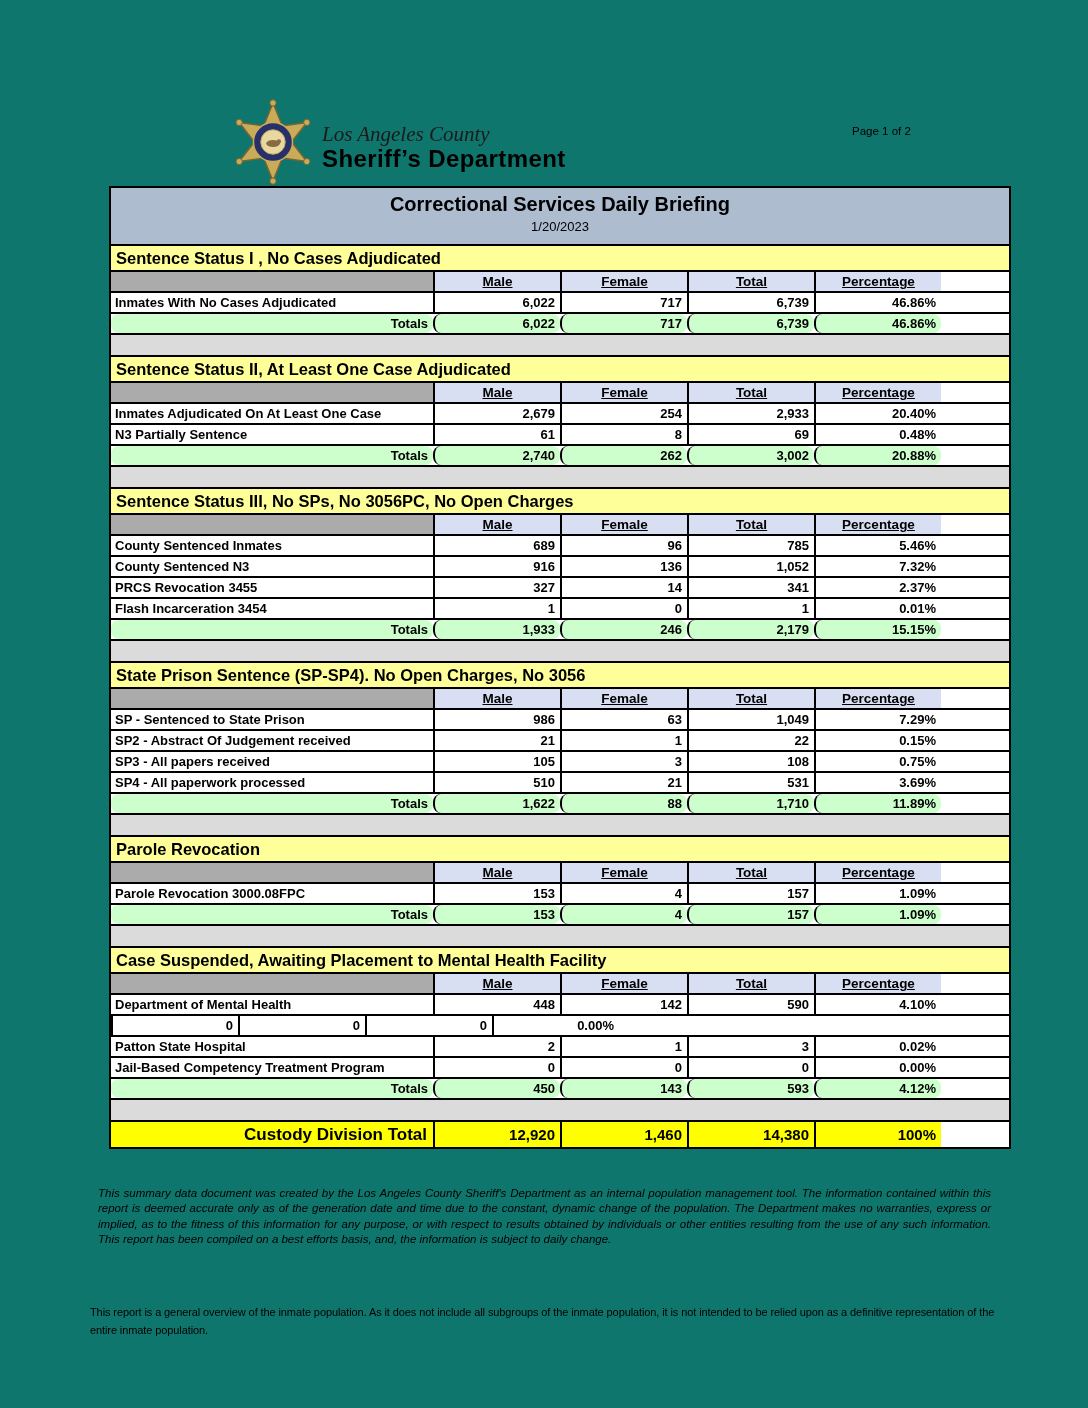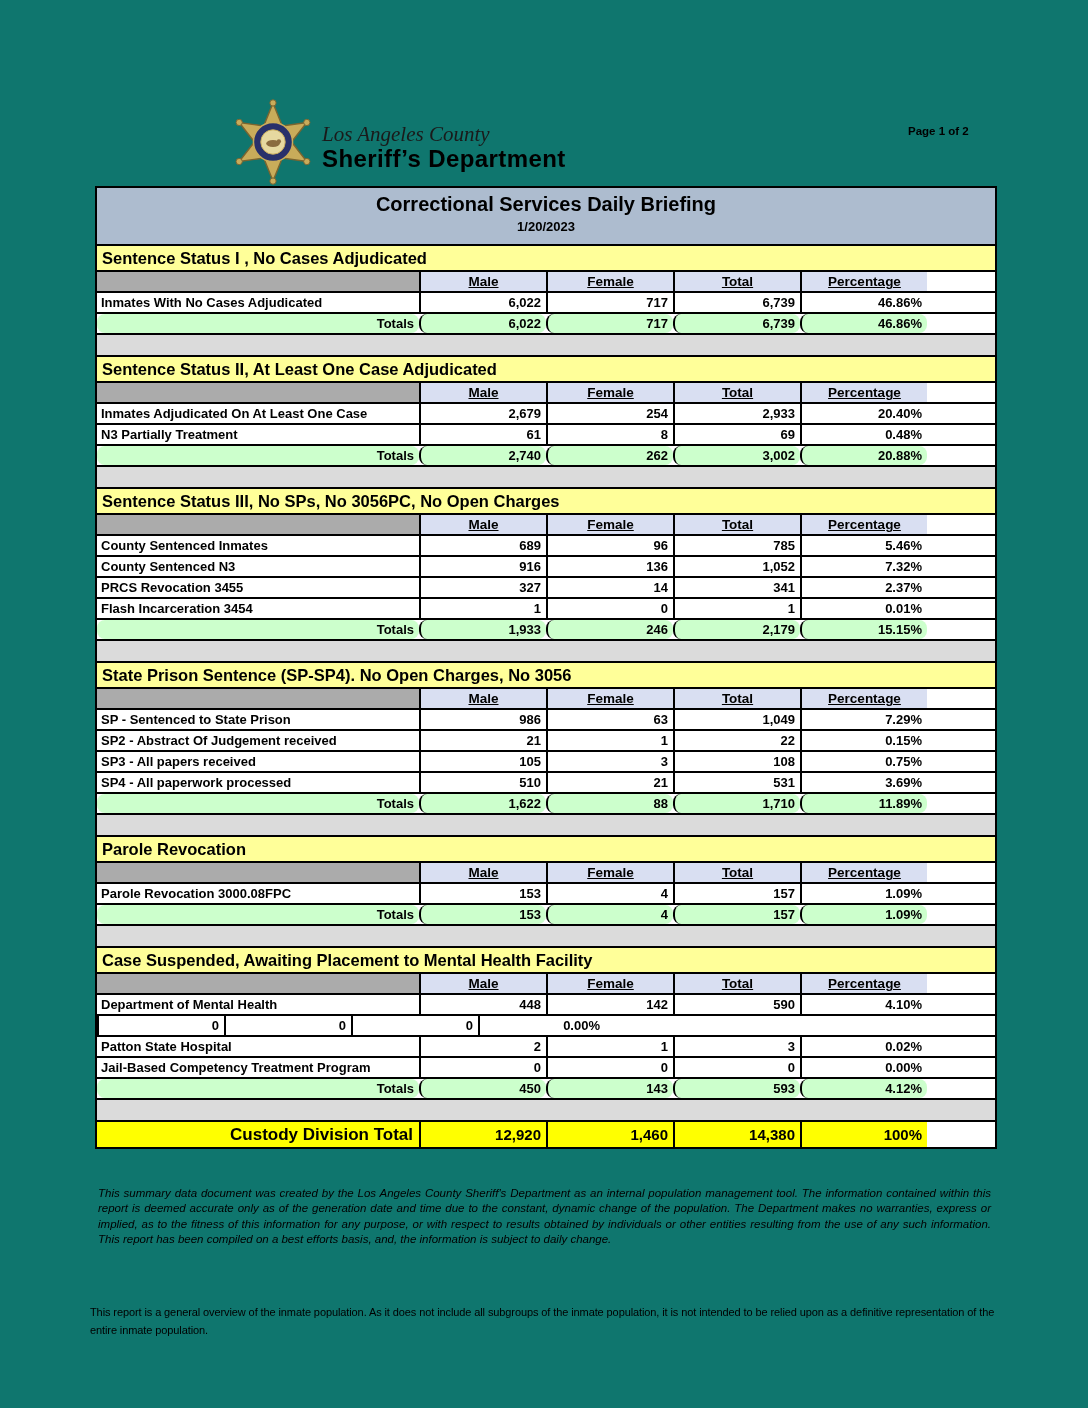--- a/index.html
+++ b/index.html
@@ -4,34 +4,34 @@
 <style>
   html,body{margin:0;padding:0;background:#fff;}
   .page{position:relative;width:1088px;height:1408px;background:#0f766e;
         font-family:"Liberation Sans",sans-serif;overflow:hidden;}
 
   
   .logo-block{position:absolute;top:98px;left:230px;display:flex;align-items:center;gap:6px;}
   .logo-text{display:flex;flex-direction:column;justify-content:center;margin-top:6px;}
   .logo-county{font-family:"Liberation Serif",serif;font-style:italic;font-size:21px;color:#1a1a1a;line-height:24px;}
   .logo-dept{font-size:24px;font-weight:bold;color:#000;letter-spacing:.4px;line-height:26px;}
-  .page-label{position:absolute;top:125px;left:908px;font-size:11.5px;font-weight:bold;color:#000;}
+  .page-label{position:absolute;top:125px;left:852px;font-size:11.5px;font-weight:normal;color:#000;}
 
   
-  .briefing{position:absolute;top:186px;left:95px;width:898px;border:2px solid #000;background:#fff;}
+  .briefing{position:absolute;top:186px;left:109px;width:898px;border:2px solid #000;background:#fff;}
   .brow{display:flex;border-bottom:2px solid #000;}
   .brow.last{border-bottom:none;border-radius:8px;}
   .cell{box-sizing:border-box;font-weight:bold;font-size:13px;line-height:19px;height:19px;
         overflow:hidden;white-space:nowrap;}
   .clabel{width:322px;text-align:left;padding:0 5px 0 4px;}
   .cval{width:127px;text-align:right;padding:0 5px;border-left:2px solid #000;}
 
   .title-bar{display:block;background:#ADBCCF;height:53px;text-align:center;padding-top:3px;box-sizing:content-box;}
   .rtitle{font-size:20px;font-weight:bold;color:#000;line-height:26px;}
-  .rdate{font-size:13px;font-weight:bold;color:#000;line-height:20px;}
+  .rdate{font-size:13px;font-weight:normal;color:#000;line-height:20px;}
 
   .sec-title-row{display:block;background:#FFFF99;height:24px;}
   .sec-title{font-size:16.5px;font-weight:bold;line-height:24px;padding-left:5px;white-space:nowrap;overflow:hidden;}
 
   .head-row .clabel{background:#ABABAB;}
   .head-row .cval{background:#D9DFF2;text-align:center;font-size:13.5px;text-decoration:underline;}
 
   .data-row .cell{background:#fff;}
   .totals-row .cell{background:#CCFFCC;border-radius:8px;}
   .totals-label{text-align:right;}
@@ -127,21 +127,21 @@
           </div>
     <div class="rows-host">
             <div class="brow data-row">
               <div class="cell clabel">Inmates Adjudicated On At Least One Case</div>
               <div class="cell cval">2,679</div>
               <div class="cell cval">254</div>
               <div class="cell cval">2,933</div>
               <div class="cell cval">20.40%</div>
             </div>
             <div class="brow data-row">
-              <div class="cell clabel">N3 Partially Treatment</div>
+              <div class="cell clabel">N3 Partially Sentence</div>
               <div class="cell cval">61</div>
               <div class="cell cval">8</div>
               <div class="cell cval">69</div>
               <div class="cell cval">0.48%</div>
             </div>
             <div class="brow totals-row">
               <div class="cell clabel totals-label">Totals</div>
               <div class="cell cval">2,740</div>
               <div class="cell cval">262</div>
               <div class="cell cval">3,002</div>

